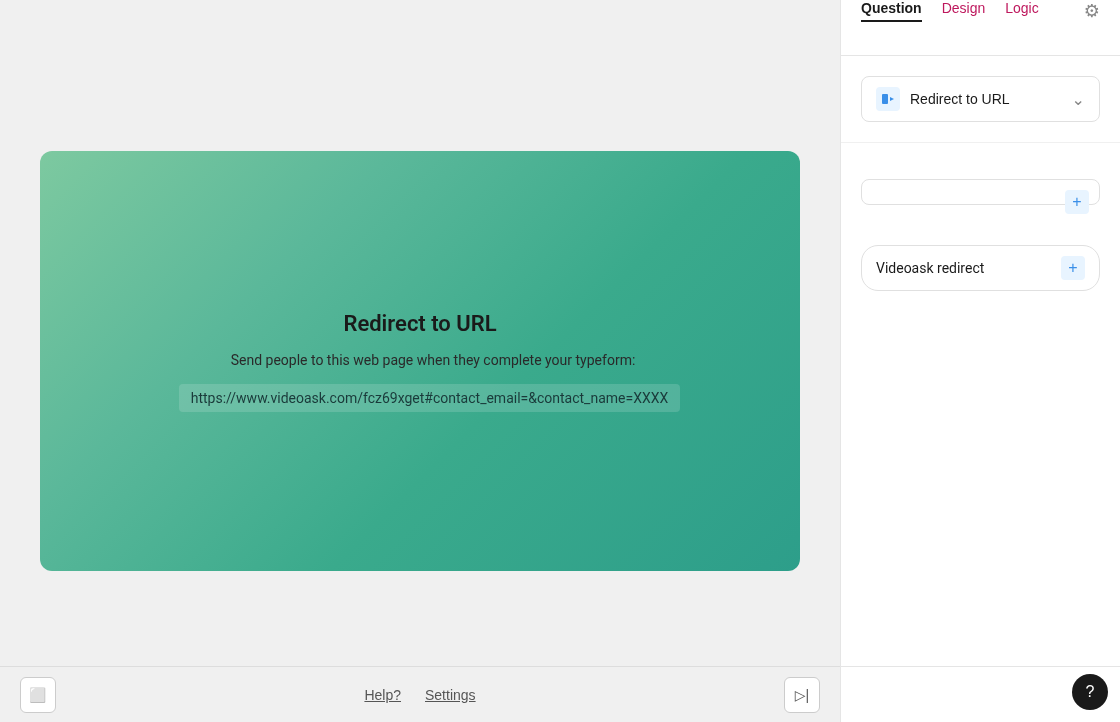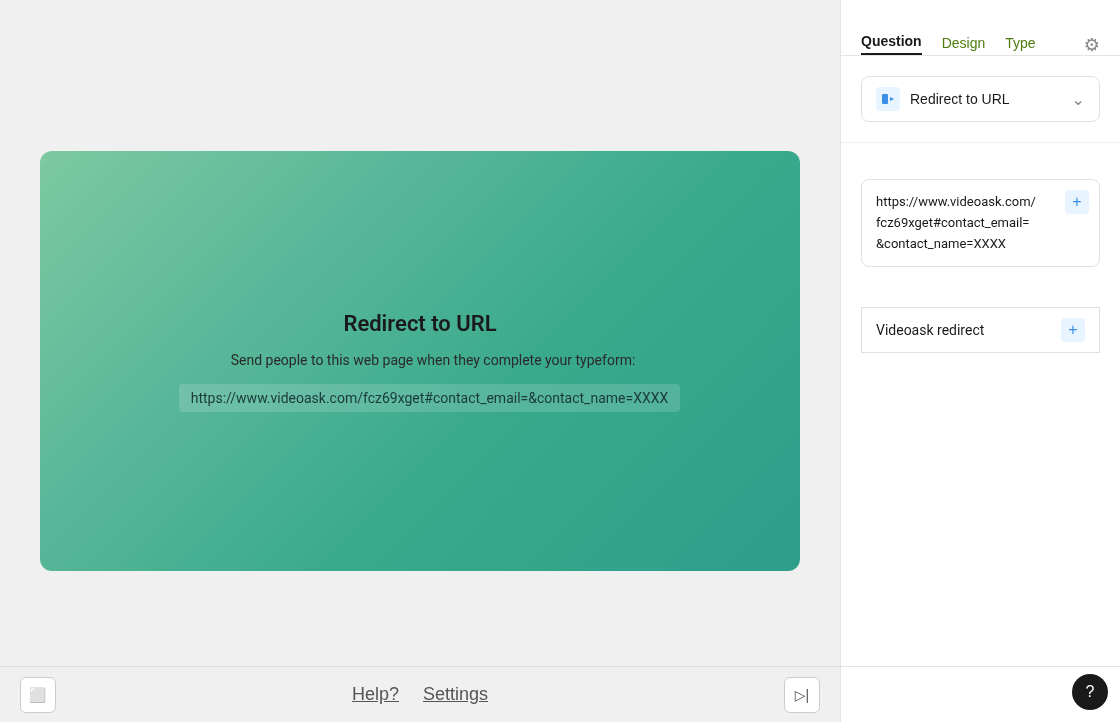--- a/index.html
+++ b/index.html
@@ -70,21 +70,21 @@
       height: 56px;
       background: #f5f5f5;
       display: flex;
       align-items: center;
       justify-content: space-between;
       padding: 0 20px;
       border-top: 1px solid #e0e0e0;
     }
 
     .bottom-link {
-      font-size: 18px;
+      font-size: 14px;
       color: #555;
       text-decoration: underline;
       cursor: pointer;
       background: none;
       border: none;
     }
 
     .icon-btn {
       width: 36px;
       height: 36px;
@@ -104,30 +104,30 @@
       width: 300px;
       background: white;
       border-left: 1px solid #e5e5e5;
       display: flex;
       flex-direction: column;
       overflow-y: auto;
     }
 
     .panel-tabs {
       display: flex;
-      align-items: flex-end;
+      align-items: flex-start;
       padding: 0 20px;
       border-bottom: 1px solid #e5e5e5;
       gap: 20px;
       height: 56px;
     }
 
     .panel-tab {
       font-size: 14px;
-      color: #4d7c0f;
+      color: #be185d;
       cursor: pointer;
       padding-bottom: 4px;
       background: none;
       border: none;
     }
 
     .panel-tab.active {
       color: #1a1a1a;
       font-weight: 600;
       border-bottom: 2px solid #1a1a1a;
@@ -215,21 +215,21 @@
       align-items: center;
       justify-content: center;
       font-size: 16px;
       color: #3a8fe8;
       cursor: pointer;
       border: none;
     }
 
     .url-label-box {
       border: 1.5px solid #e0e0e0;
-      border-radius: 0;
+      border-radius: 17px;
       padding: 10px 14px;
       display: flex;
       align-items: center;
       justify-content: space-between;
       background: white;
     }
 
     .url-label-text {
       font-size: 14px;
       color: #1a1a1a;
@@ -307,46 +307,41 @@
         <span>▷|</span>
       </button>
     </div>
   </div>
 
   <div class="right-panel">
 
     <div class="panel-tabs">
       <button class="panel-tab active">Question</button>
       <button class="panel-tab">Design</button>
-      <button class="panel-tab">Type</button>
+      <button class="panel-tab">Logic</button>
       <span class="panel-gear">⚙</span>
     </div>
 
     <div class="panel-section">
       <button class="type-dropdown">
         <div class="type-icon">
           <svg width="14" height="14" viewBox="0 0 14 14" fill="none">
             <rect width="6" height="10" x="1" y="2" rx="1" fill="#3a8fe8"></rect>
             <path d="M9 5l4 2-4 2V5z" fill="#3a8fe8"></path>
           </svg>
         </div>
         <span class="type-label">Redirect to URL</span>
         <span class="chevron-down">⌄</span>
       </button>
     </div>
 
     <div class="divider"></div>
 
     <div class="panel-section">
       <div class="settings-box">
-        <div class="settings-url-text">
-          <span>https://www.videoask.com/</span><br>
-          <span>fcz69xget#contact_email=</span><br>
-          <span>&amp;contact_name=XXXX</span>
-        </div>
         <button class="settings-plus-btn">+</button>
       </div>
     </div>
 
     <div class="panel-section">
       <div class="url-label-box">
         <span class="url-label-text">Videoask redirect</span>
         <button class="label-plus-btn">+</button>
       </div>
     </div>

